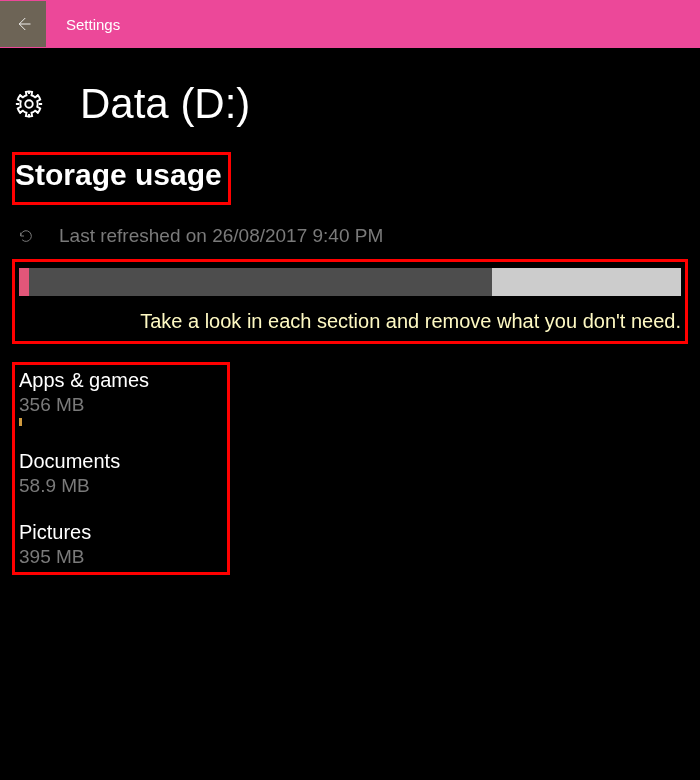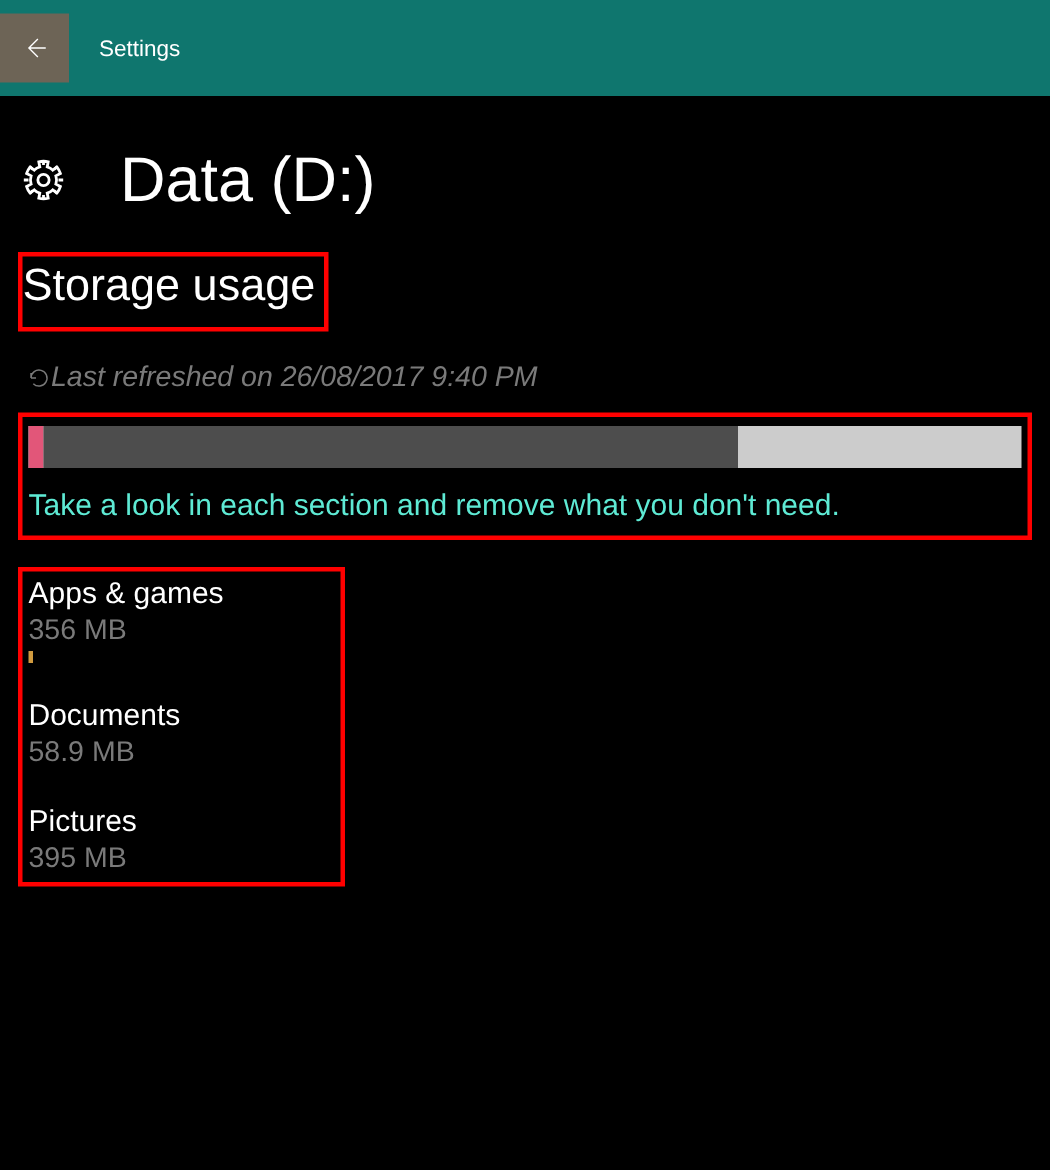--- a/index.html
+++ b/index.html
@@ -9,22 +9,22 @@
     }
     body {
       width: 700px;
       height: 780px;
       background: #000000;
       font-family: "Segoe UI", -apple-system, sans-serif;
       color: #ffffff;
       overflow: hidden;
     }
     .titlebar {
-      height: 64px;
-      background: #0f766e;
+      height: 48px;
+      background: #ec4899;
       display: flex;
       align-items: center;
     }
     .back-button {
       width: 46px;
       height: 46px;
       display: flex;
       align-items: center;
       justify-content: center;
       background: #6d6456;
@@ -60,36 +60,35 @@
       stroke-width: 1.5;
       margin-left: 2px;
     }
     .page-title {
       font-size: 42px;
       font-weight: 300;
       color: #ffffff;
     }
     .section-header {
       font-size: 30px;
-      font-weight: 400;
+      font-weight: 700;
       color: #ffffff;
       border: 3px solid #ff0000;
       padding: 3px 6px 10px 0px;
       display: inline-block;
       margin-bottom: 20px;
     }
     .refresh-row {
       display: flex;
       align-items: center;
-      gap: 0;
+      gap: 25px;
       color: #7a7a7a;
       font-size: 19px;
       margin-bottom: 12px;
       padding-left: 6px;
-      font-style: italic;
     }
     .refresh-icon {
       width: 16px;
       height: 16px;
       stroke: #7a7a7a;
       fill: none;
       stroke-width: 1.5;
     }
     .usage-block {
       border: 3px solid #ff0000;
@@ -112,21 +111,22 @@
     .progress-seg-accent {
       background: #e25679;
       height: 100%;
     }
     .progress-seg-used {
       background: #4d4d4d;
       height: 100%;
     }
     .hint-text {
       font-size: 20px;
-      color: #5eead4;
+      color: #fef9c3;
+      text-align: right;
     }
     .categories-block {
       border: 3px solid #ff0000;
       padding: 4px 16px 0px 4px;
       display: inline-block;
       min-width: 218px;
     }
     .category-item {
       margin-bottom: 24px;
     }

